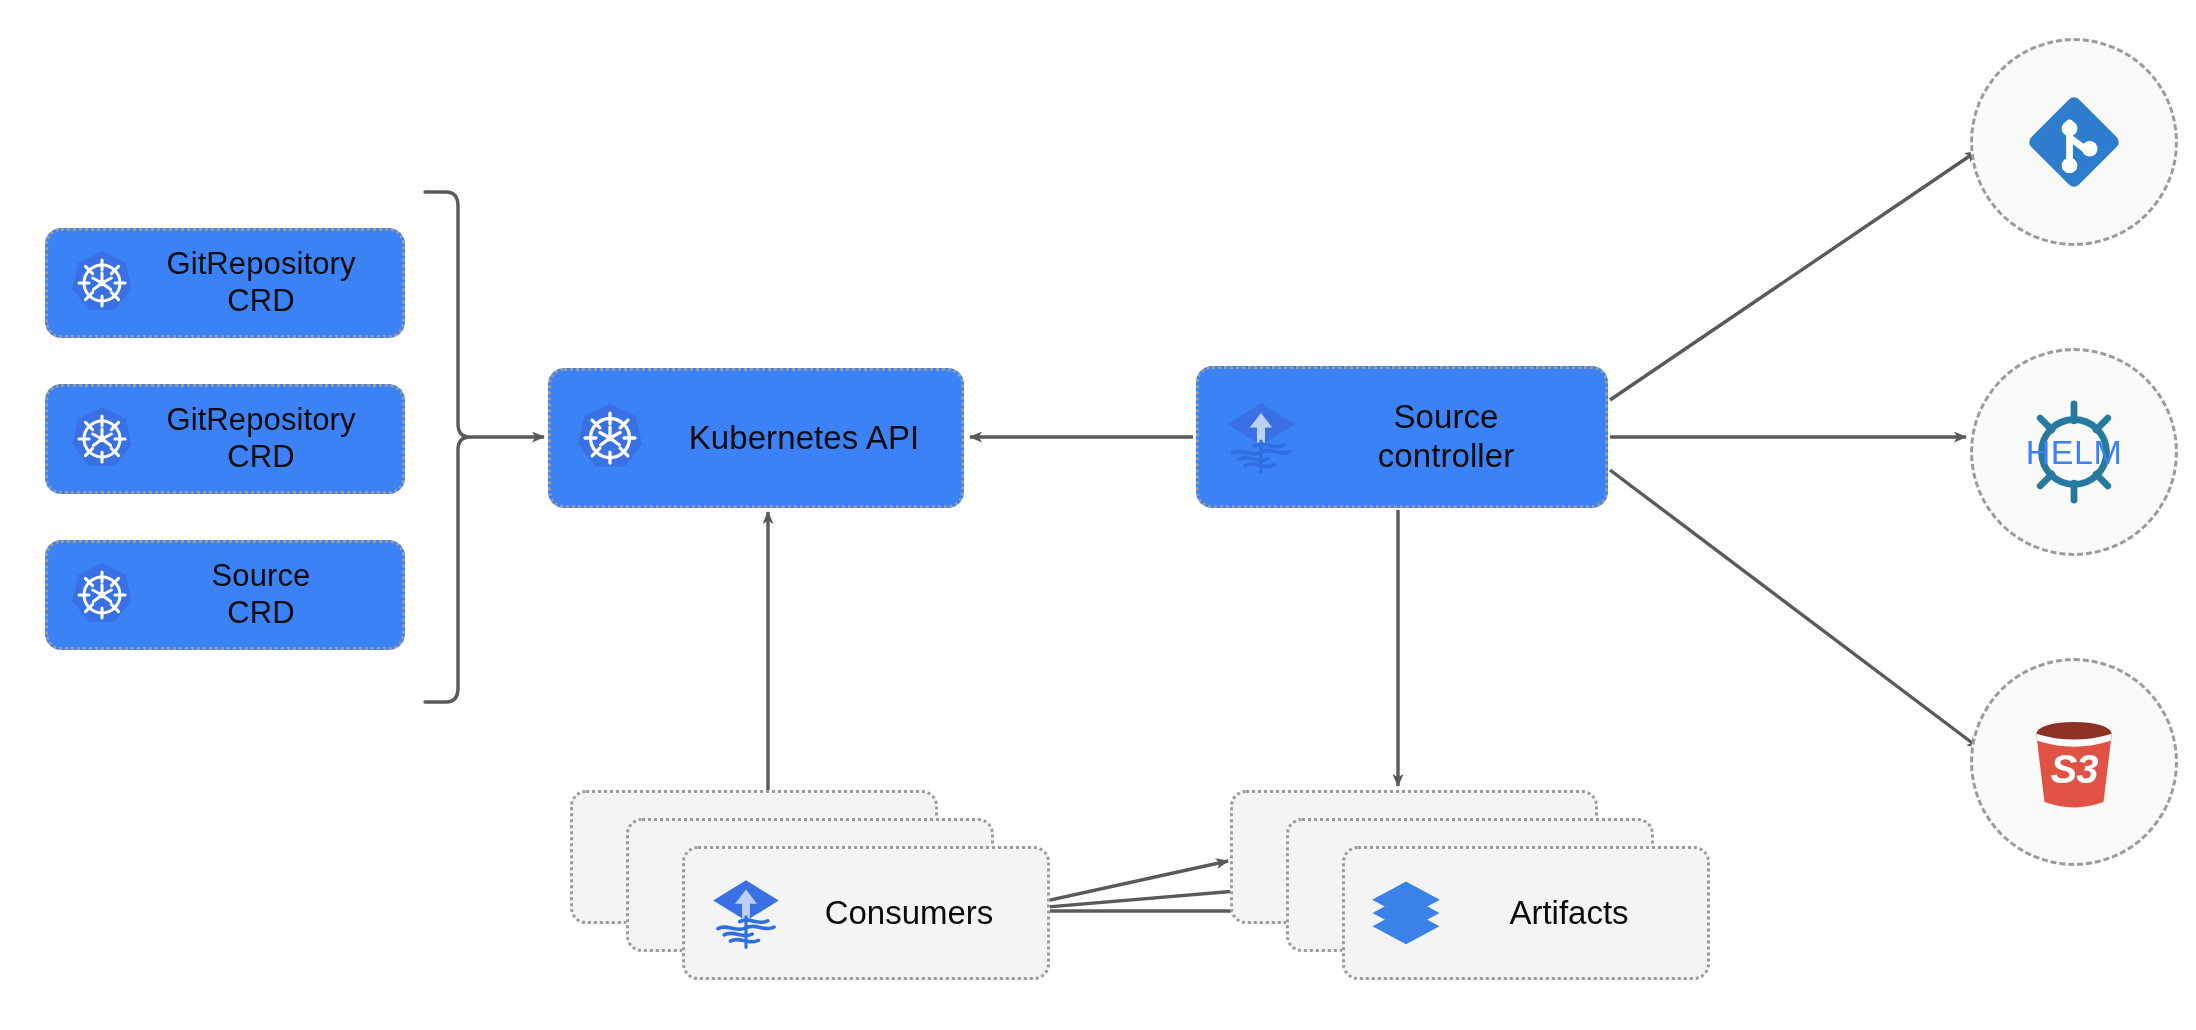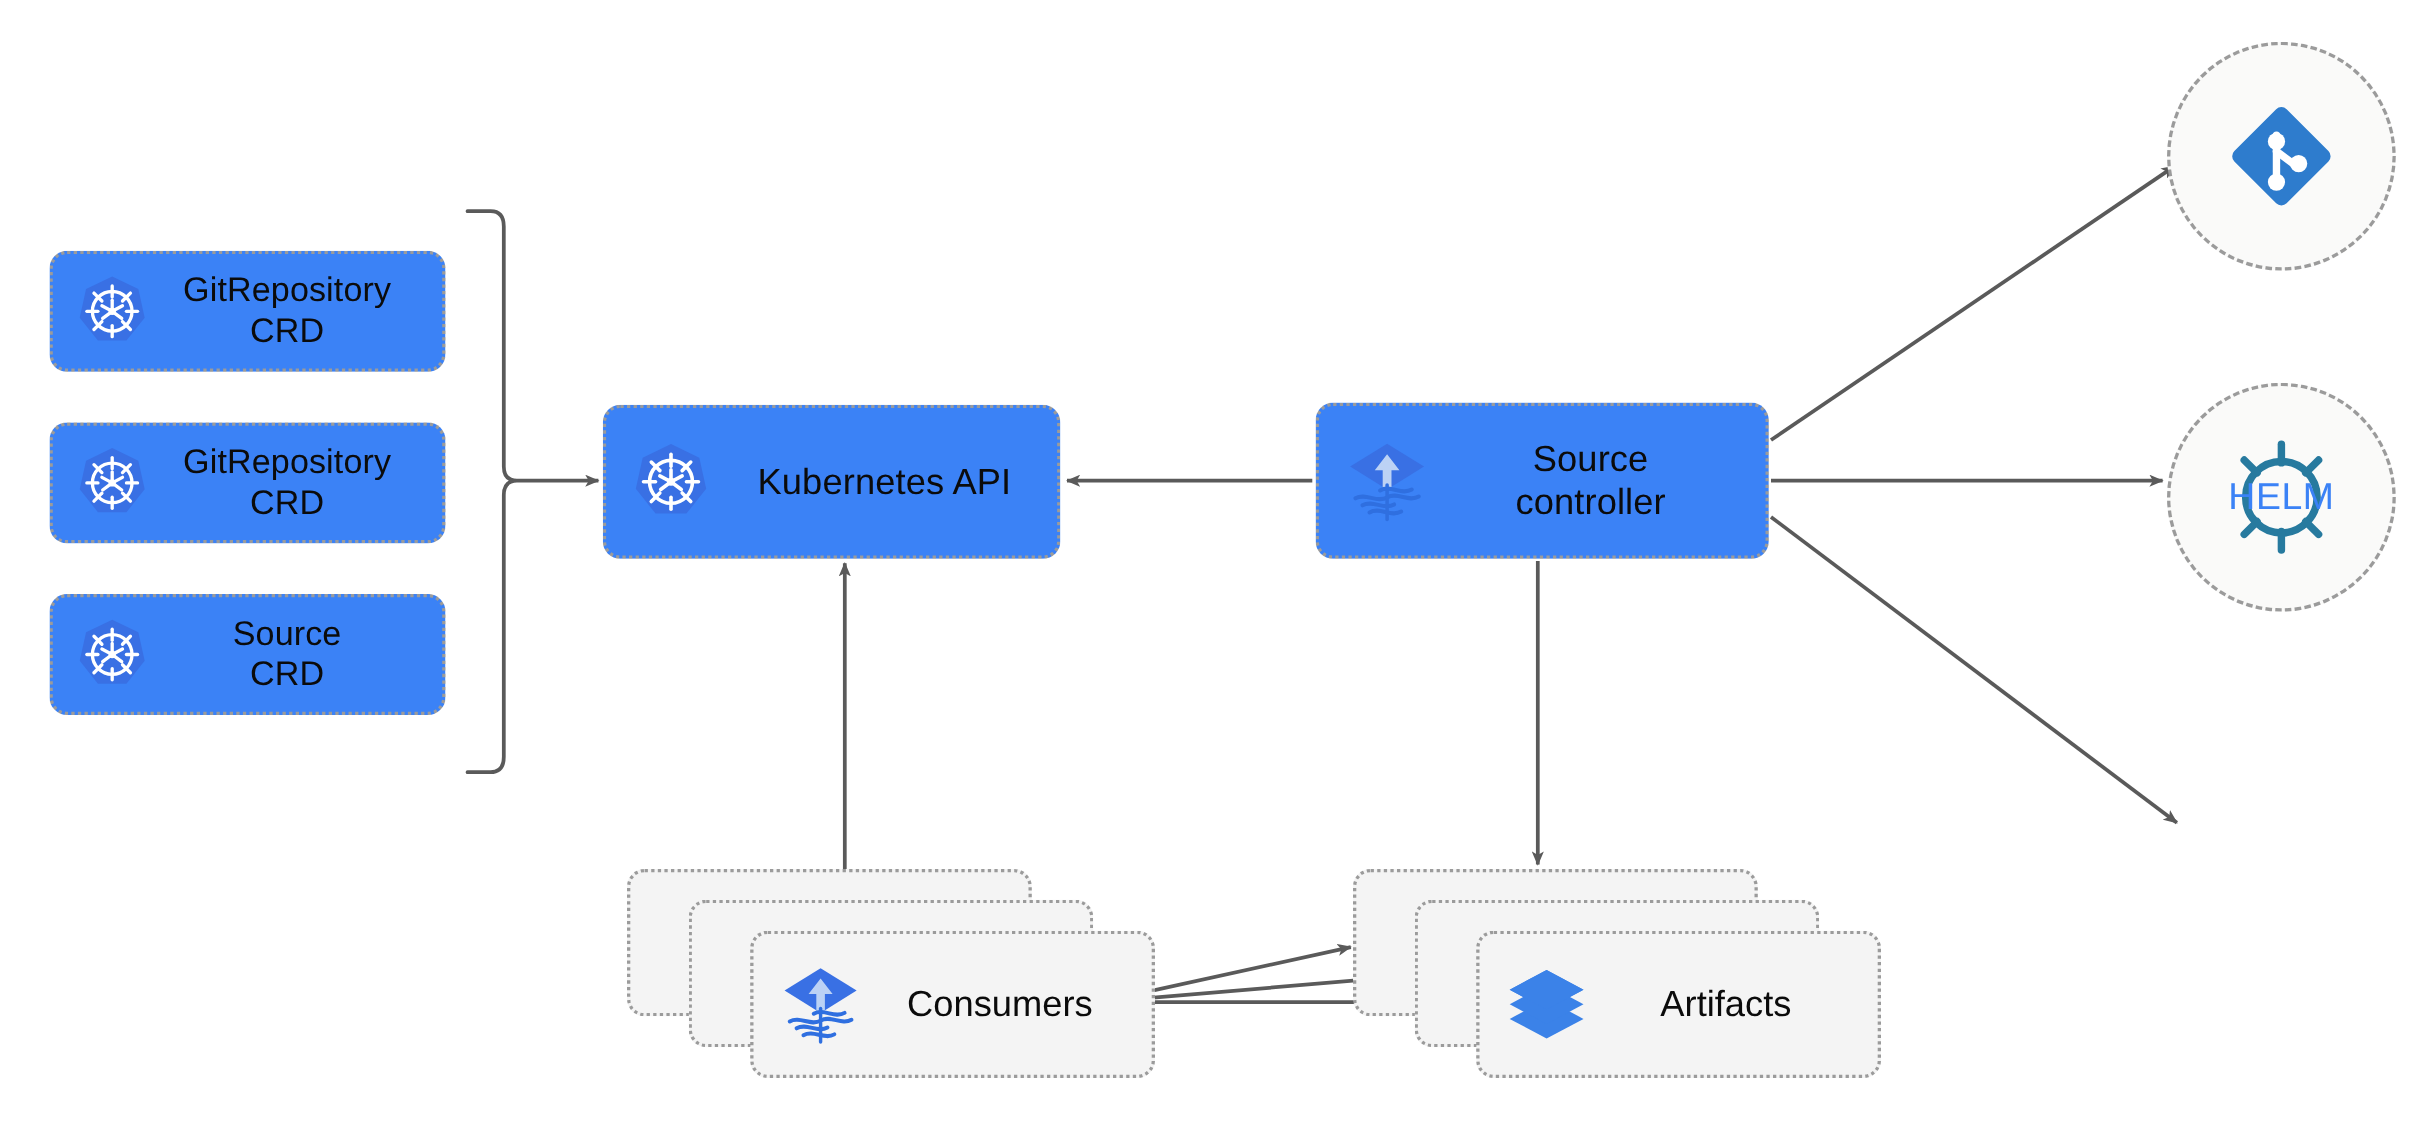--- a/index.html
+++ b/index.html
@@ -300,14 +300,25 @@
           <line x1="67" y1="67" x2="76" y2="76"></line>
           <line x1="76" y1="24" x2="67" y2="33"></line>
           <line x1="33" y1="67" x2="24" y2="76"></line>
         </g>
       </svg>
       <span style="position:absolute;left:0;top:0;width:130px;height:130px;display:flex;align-items:center;justify-content:center;
                    color:#3b82f6;font-size:34px;font-weight:normal;letter-spacing:.5px;">HELM</span>
     </span>
   </div>
 
+  <div class="circ" id="circ-s3">
+    <span style="position:relative;display:block;width:118px;height:118px;">
+      <svg class="glyph" width="118" height="118" viewBox="0 0 100 100" aria-hidden="true">
+        <path d="M18,26 L25,84 Q50,93 75,84 L82,26 Z" fill="#e05243"></path>
+        <ellipse cx="50" cy="26" rx="32" ry="10" fill="#8c3123"></ellipse>
+        <path d="M18,26 Q50,36 82,26 L81,32 Q50,42 19,32 Z" fill="#ffffff"></path>
+      </svg>
+      <span style="position:absolute;left:0;top:0;width:118px;height:118px;display:flex;align-items:center;justify-content:center;
+                   color:#ffffff;font-size:40px;font-weight:bold;font-style:italic;letter-spacing:-1px;padding-top:14px;box-sizing:border-box;">S3</span>
+    </span>
+  </div>
 
 </div>
 
 </body></html>

